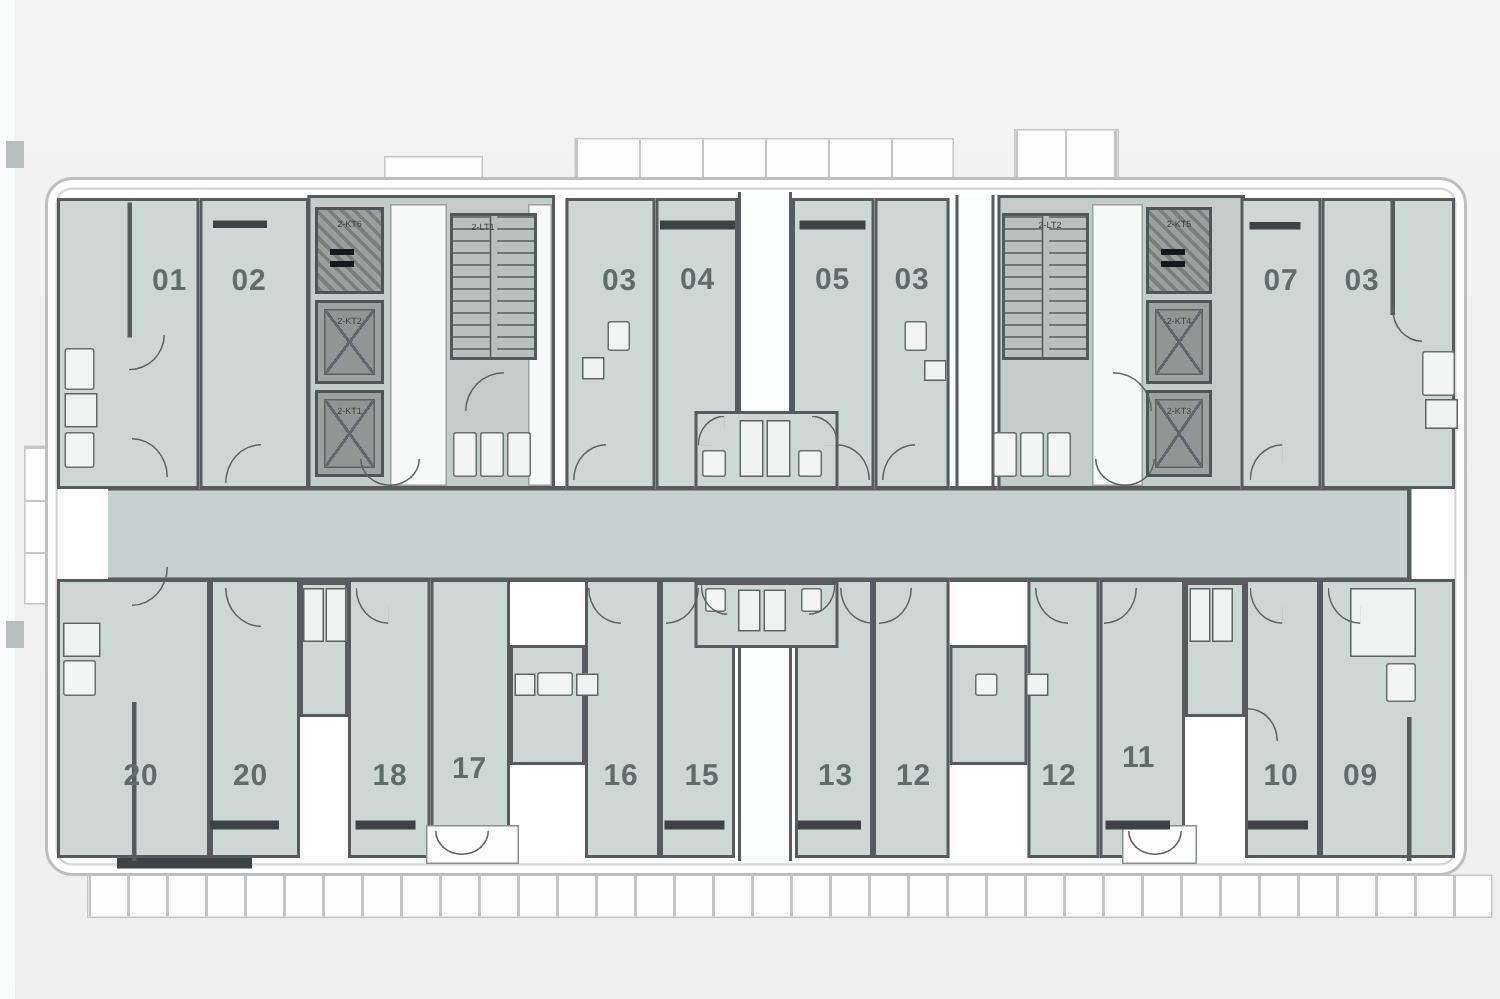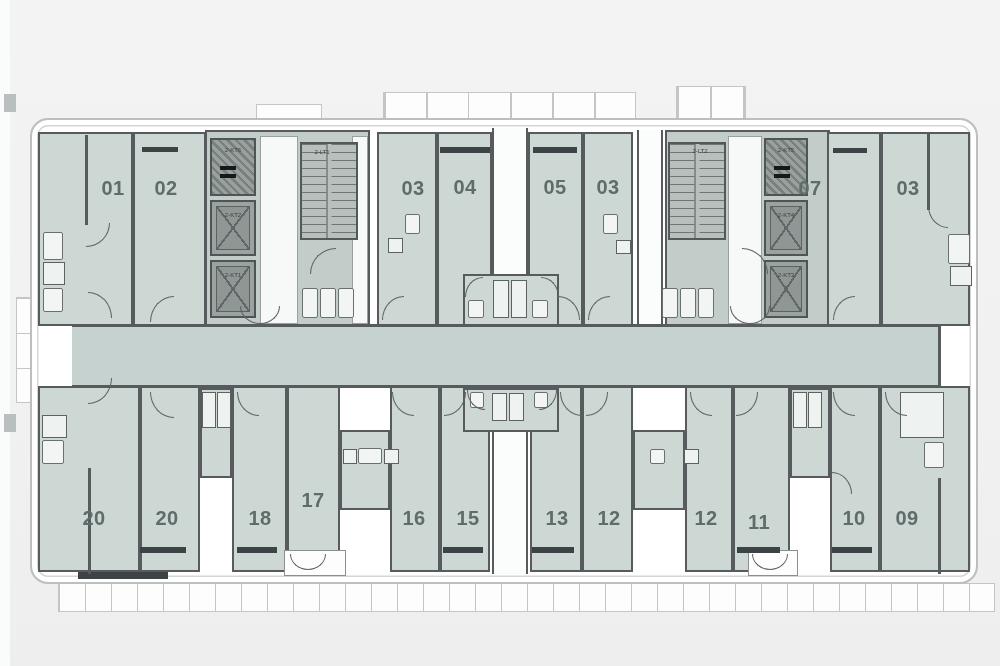--- a/index.html
+++ b/index.html
@@ -211,32 +211,32 @@
       <div class="abs door bl" style="left: 290px; top: 554px; width: 18px; height: 16px;"></div>
       <div class="abs door br" style="left: 308px; top: 554px; width: 18px; height: 16px;"></div>
       <div class="abs door bl" style="left: 752px; top: 554px; width: 18px; height: 16px;"></div>
       <div class="abs door br" style="left: 770px; top: 554px; width: 18px; height: 16px;"></div>
       <span class="u-label" style="left:113px;top:188px">01</span>
     <span class="u-label" style="left:166px;top:188px">02</span>
     <span class="u-label" style="left:413px;top:188px">03</span>
     <span class="u-label" style="left:465px;top:187px">04</span>
     <span class="u-label" style="left:555px;top:187px">05</span>
     <span class="u-label" style="left:608px;top:187px">03</span>
-    <span class="u-label" style="left:810px;top:188px">07</span>
+    <span class="u-label" style="left:854px;top:188px">07</span>
     <span class="u-label" style="left:908px;top:188px">03</span>
     <span class="u-label" style="left:94px;top:518px">20</span>
     <span class="u-label" style="left:167px;top:518px">20</span>
     <span class="u-label" style="left:260px;top:518px">18</span>
-    <span class="u-label" style="left:313px;top:500px">17</span>
+    <span class="u-label" style="left:313px;top:513px">17</span>
     <span class="u-label" style="left:414px;top:518px">16</span>
     <span class="u-label" style="left:468px;top:518px">15</span>
     <span class="u-label" style="left:557px;top:518px">13</span>
     <span class="u-label" style="left:609px;top:518px">12</span>
     <span class="u-label" style="left:706px;top:518px">12</span>
-    <span class="u-label" style="left:759px;top:522px">11</span>
+    <span class="u-label" style="left:759px;top:506px">11</span>
     <span class="u-label" style="left:854px;top:518px">10</span>
     <span class="u-label" style="left:907px;top:518px">09</span>
 
     <span class="tiny" style="left:322px;top:152px">2-LT1</span>
     <span class="tiny" style="left:700px;top:151px">2-LT2</span>
     <span class="tiny" style="left:233px;top:150px">2-KT6</span>
     <span class="tiny" style="left:786px;top:150px">2-KT5</span>
     <span class="tiny" style="left:233px;top:215px">2-KT2</span>
     <span class="tiny" style="left:233px;top:275px">2-KT1</span>
     <span class="tiny" style="left:786px;top:215px">2-KT4</span>

